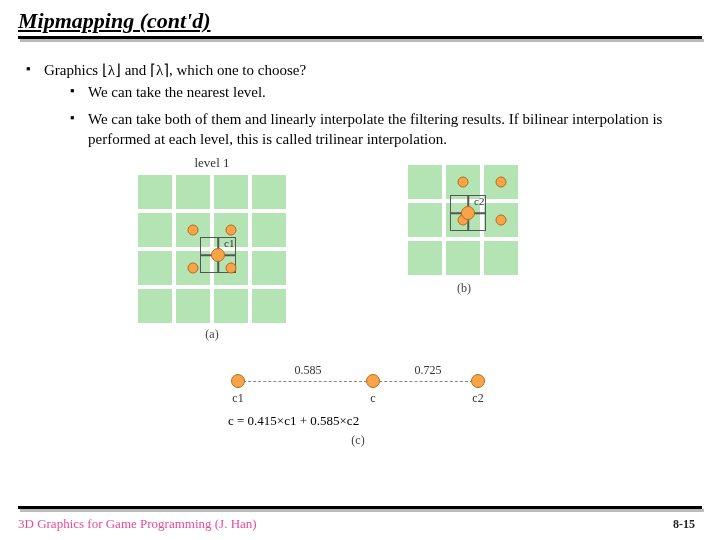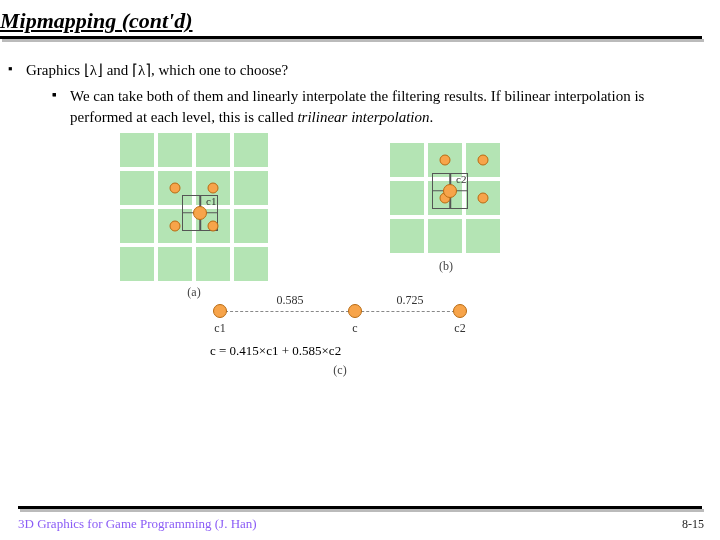--- a/index.html
+++ b/index.html
@@ -7,21 +7,21 @@
     width: 720px;
     height: 540px;
     background: #fff;
     font-family: "Times New Roman", Times, serif;
     position: relative;
     overflow: hidden;
   }
   .slide {
     width: 100%;
     height: 100%;
-    padding: 8px 18px 0 0;
+    padding: 8px 18px 0 18px;
     position: relative;
   }
   .title {
     font-size: 22px;
     font-weight: bold;
     font-style: italic;
     text-decoration: underline;
     color: #000;
     margin-bottom: 2px;
   }
@@ -41,21 +41,21 @@
   .formula {
     display: inline-block;
     font-family: "Times New Roman", serif;
     font-style: italic;
     font-size: 15px;
     padding: 2px 4px;
     background: #f6f6f6;
   }
   .sub-idx { font-size: 10px; vertical-align: sub; font-style: italic; }
 
-  .italic { font-style: italic; }
+  .italic { }
 
   .figs { position: relative; width: 100%; height: 250px; margin-top: 4px; }
   .fig-a { position: absolute; left: 120px; top: 0; }
   .fig-b { position: absolute; left: 390px; top: 10px; }
   .fig-c { position: absolute; left: 210px; top: 160px; width: 260px; }
 
   .grid4 { position: relative; width: 148px; height: 148px; }
   .grid4 .cell { position: absolute; width: 34px; height: 34px; background: #b4e4b4; }
   .grid3 { position: relative; width: 112px; height: 112px; }
   .grid3 .cell { position: absolute; width: 34px; height: 34px; background: #b4e4b4; }
@@ -63,59 +63,61 @@
   .dot-orange { position: absolute; width: 11px; height: 11px; border-radius: 50%; background: #f7a44a; border: 1px solid #b96b12; transform: translate(-50%,-50%); z-index: 5; }
   .dot-orange.big { width: 14px; height: 14px; }
   .cross { position: absolute; width: 36px; height: 36px; border: 1.5px solid #555; transform: translate(-50%,-50%); z-index: 3; background: rgba(0,0,0,0); }
   .cross::before, .cross::after { content:""; position:absolute; background:#555; }
   .cross::before { left:50%; top:-1px; bottom:-1px; width:1.5px; transform:translateX(-50%);}
   .cross::after { top:50%; left:-1px; right:-1px; height:1.5px; transform:translateY(-50%);}
   .clabel { position:absolute; font-size:11px; font-family:"Times New Roman",serif; color:#333; z-index:6; }
   .caption { text-align:center; font-size:12px; color:#444; margin-top:4px; }
   .lvl-label { font-size:13px; color:#333; font-family:"Times New Roman",serif; text-align:center; margin-bottom:4px;}
 
-  .interp-line { position:relative; height:40px; }
+  .interp-line { position:relative; height:40px;margin-top:48px; }
   .interp-line .line { position:absolute; left:10px; right:10px; top:18px; border-top:1.5px dashed #888; }
   .interp-line .pt { position:absolute; top:18px; transform:translate(-50%,-50%); }
   .interp-line .lbl { position:absolute; font-size:12px; color:#333; transform:translateX(-50%); }
   .interp-line .lbl.above { top:0; }
   .interp-line .lbl.below { top:28px; }
   .tick { position:absolute; top:13px; width:1.5px; height:10px; background:#888; }
 
   .footer-rule-wrap { position:absolute; left:18px; right:18px; bottom:28px; height:6px; }
-  .footer-text { position:absolute; left:18px; bottom:8px; font-size:13px; color:#8b5cf6; }
-  .page-num { position:absolute; right:16px; bottom:8px; font-size:12px; color:#222; }
+  .footer-text { position:absolute; left:18px; bottom:8px; font-size:13px; color:#ec4899; }
+  .page-num { position:absolute; right:25px; bottom:8px; font-size:12px; color:#222;font-weight:bold; }
 </style>
 </head>
 <body>
 
 <div class="slide">
 
   <div class="title">Mipmapping (cont'd)</div>
   <div class="rule-wrap">
     <div class="rule-shadow"></div>
       <div class="rule-main"></div>
   </div>
 
   <ul class="top">
     <li>
       <span>Graphics ⌊λ⌋ and ⌈λ⌉, which one to choose?</span>
       <ul class="sub">
         <li>
+          <span>We can take the nearest level.</span>
         </li>
         <li>
           <span>We can take both of them and linearly interpolate the filtering results. If bilinear interpolation is performed at each level, this is called </span><span class="italic">trilinear interpolation</span><span>.</span>
         </li>
       </ul>
     </li>
   </ul>
 
   <div class="figs">
 
     <div class="fig-a">
+      <div class="lvl-label">level 1</div>
       <div class="grid4">
         <div class="cell" style="left:0;top:0"></div>
           <div class="cell" style="left:38px;top:0"></div>
           <div class="cell" style="left:76px;top:0"></div>
           <div class="cell" style="left:114px;top:0"></div>
         <div class="cell" style="left:0;top:38px"></div>
           <div class="cell" style="left:38px;top:38px"></div>
           <div class="cell" style="left:76px;top:38px"></div>
           <div class="cell" style="left:114px;top:38px"></div>
         <div class="cell" style="left:0;top:76px"></div>

